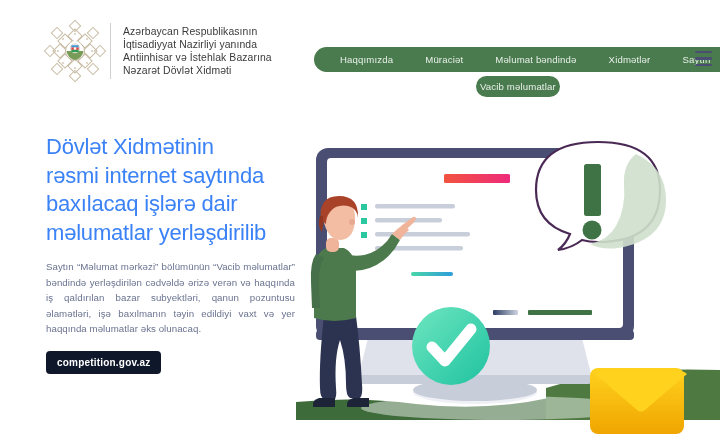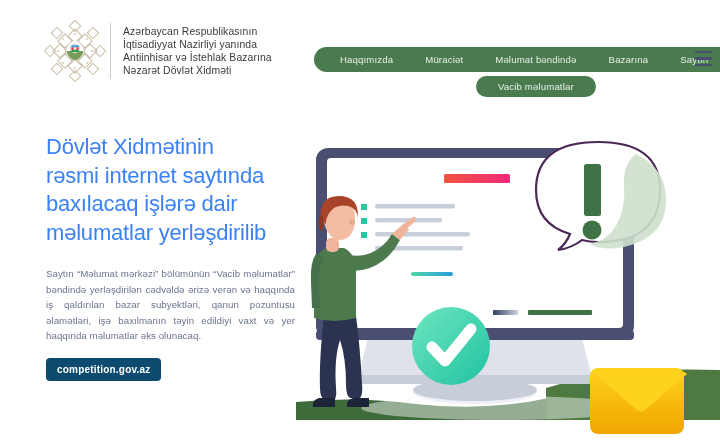--- a/index.html
+++ b/index.html
@@ -100,21 +100,21 @@
     width: 100%;
     background: #4b4e73;
     border-radius: 1px;
   }
 
   .subnav {
     position: absolute;
     left: 468px;
     top: 76px;
     height: 21px;
-    padding: 0 22px;
+    padding: 0 4px;
     background: #4a7b4f;
     border-radius: 11px;
     display: flex;
     align-items: center;
     cursor: pointer;
   }
   .subnav span {
     color: #eaf1ea;
     font-size: 9.6px;
     white-space: nowrap;
@@ -132,33 +132,33 @@
   .hero-title {
     color: #3b82f6;
     font-size: 22px;
     line-height: 28.5px;
     font-weight: 400;
     letter-spacing: -0.2px;
     white-space: pre-line;
   }
 
   .hero-body {
-    margin-top: 19px;
+    margin-top: 12px;
     width: 249px;
     color: #6a7390;
     font-size: 9.7px;
     line-height: 15.6px;
     text-align: justify;
     letter-spacing: .05px;
   }
 
   .cta {
     display: inline-block;
     margin-top: 14px;
-    background: #0c4a6e;
+    background: #0f172a;
     color: #ffffff;
     font-size: 10px;
     font-weight: bold;
     letter-spacing: .2px;
     padding: 6px 11px 6px 11px;
     border-radius: 4px;
     border: none;
     cursor: pointer;
     font-family: "Liberation Sans", sans-serif;
   }
@@ -237,21 +237,21 @@
       <div class="brand-text">Azərbaycan Respublikasının
 İqtisadiyyat Nazirliyi yanında
 Antiinhisar və İstehlak Bazarına
 Nəzarət Dövlət Xidməti</div>
     </div>
 
     <nav class="navbar">
       <div class="nav-item">Haqqımızda</div>
       <div class="nav-item">Müraciət</div>
       <div class="nav-item">Məlumat bəndində</div>
-      <div class="nav-item">Bazarına</div>
+      <div class="nav-item">Xidmətlər</div>
       <div class="nav-item">Saytın</div>
     </nav>
 
     <div class="hamburger">
       <span></span>
       <span></span>
       <span></span>
     </div>
 
     <div class="subnav">

